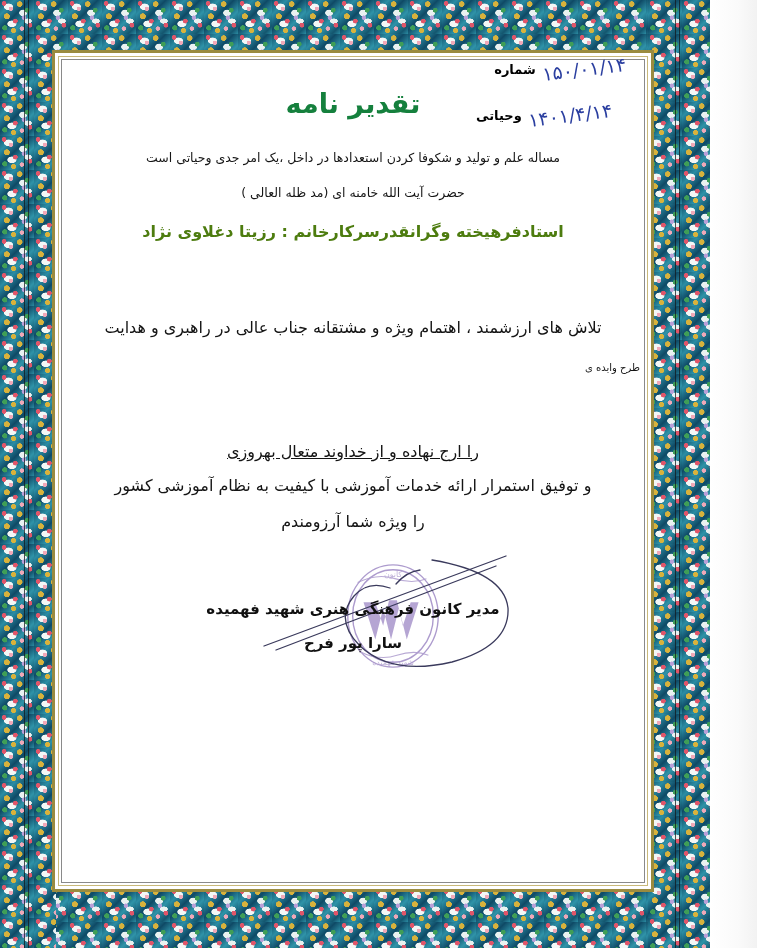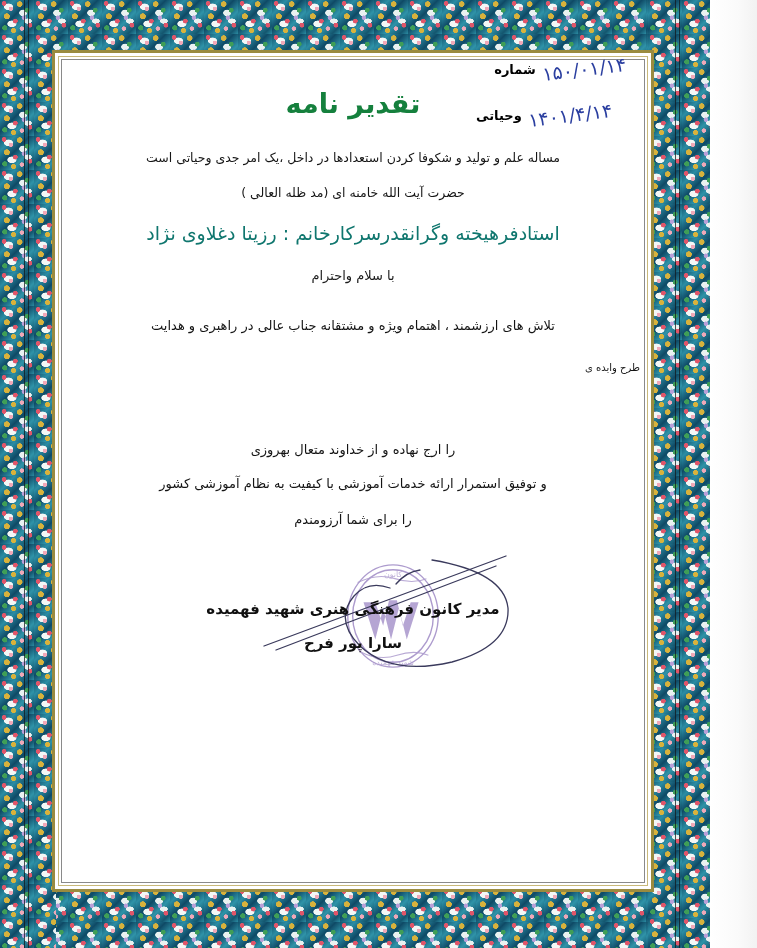--- a/index.html
+++ b/index.html
@@ -130,38 +130,38 @@
 
   .quote-line{
     position:absolute;left:0;right:0;
     font-size:12.5px;font-weight:normal;color:#161616;
   }
   #quote-1{top:120px;}
   #quote-2{top:155px;}
 
   #recipient{
     position:absolute;left:0;right:0;top:192px;
-    font-size:19px;font-weight:normal;color:#0f766e;
+    font-size:16px;font-weight:bold;color:#4d7c0f;
   }
   #greeting{
     position:absolute;left:0;right:0;top:238px;
     font-size:13px;color:#1b1b1b;
   }
 
   .body-line{
     position:absolute;left:0;right:0;
-    font-size:13px;color:#141414;
+    font-size:16px;color:#141414;
   }
   #body-1{top:288px;}
   #body-2{top:332px;font-size:10px;text-align:right;}
   #body-highlight{
     position:absolute;left:0;right:0;top:370px;
     font-size:17px;font-weight:bold;color:#0b0b0b;
   }
-  #body-3{top:412px;}
+  #body-3{top:412px;text-decoration:underline;}
   #body-4{top:446px;}
   #body-5{top:482px;}
 
   
   #sign-block{
     position:absolute;left:0;right:0;top:520px;height:140px;
   }
   #stamp{
     position:absolute;
     left:268px;top:6px;width:118px;height:120px;
@@ -213,27 +213,26 @@
         <span class="hw-value">۱۴۰۱/۴/۱۴</span>
         <span class="hw-label">وحیاتی</span>
       </div>
 
       <div id="doc-title">تقدیر نامه</div>
 
       <div class="quote-line" id="quote-1">مساله علم و تولید و شکوفا کردن استعدادها در داخل ،یک امر جدی وحیاتی است</div>
       <div class="quote-line" id="quote-2">حضرت آیت الله خامنه ای (مد ظله العالی )</div>
 
       <div id="recipient">استادفرهیخته وگرانقدرسرکارخانم :  رزیتا  دغلاوی نژاد</div>
-      <div id="greeting">با سلام واحترام</div>
 
       <div class="body-line" id="body-1">تلاش های ارزشمند ، اهتمام ویژه و مشتقانه جناب عالی در راهبری و هدایت</div>
       <div class="body-line" id="body-2">طرح وایده ی</div>
       <div class="body-line" id="body-3">را ارج نهاده و از خداوند  متعال  بهروزی</div>
       <div class="body-line" id="body-4">و توفیق  استمرار ارائه خدمات آموزشی با کیفیت به نظام آموزشی کشور</div>
-      <div class="body-line" id="body-5">را برای  شما آرزومندم</div>
+      <div class="body-line" id="body-5">را ویژه  شما آرزومندم</div>
 
       <div id="sign-block">
 
         <svg id="stamp" viewBox="0 0 120 120">
           <g fill="none" stroke="#7b5fb0" stroke-width="1.4">
             <ellipse cx="60" cy="60" rx="46" ry="52"></ellipse>
             <ellipse cx="60" cy="60" rx="41" ry="47"></ellipse>
           </g>
           <g fill="#7b5fb0" opacity="0.9">
             <path d="M30 46 L42 84 L50 52 L58 84 L66 52 L74 84 L86 46

